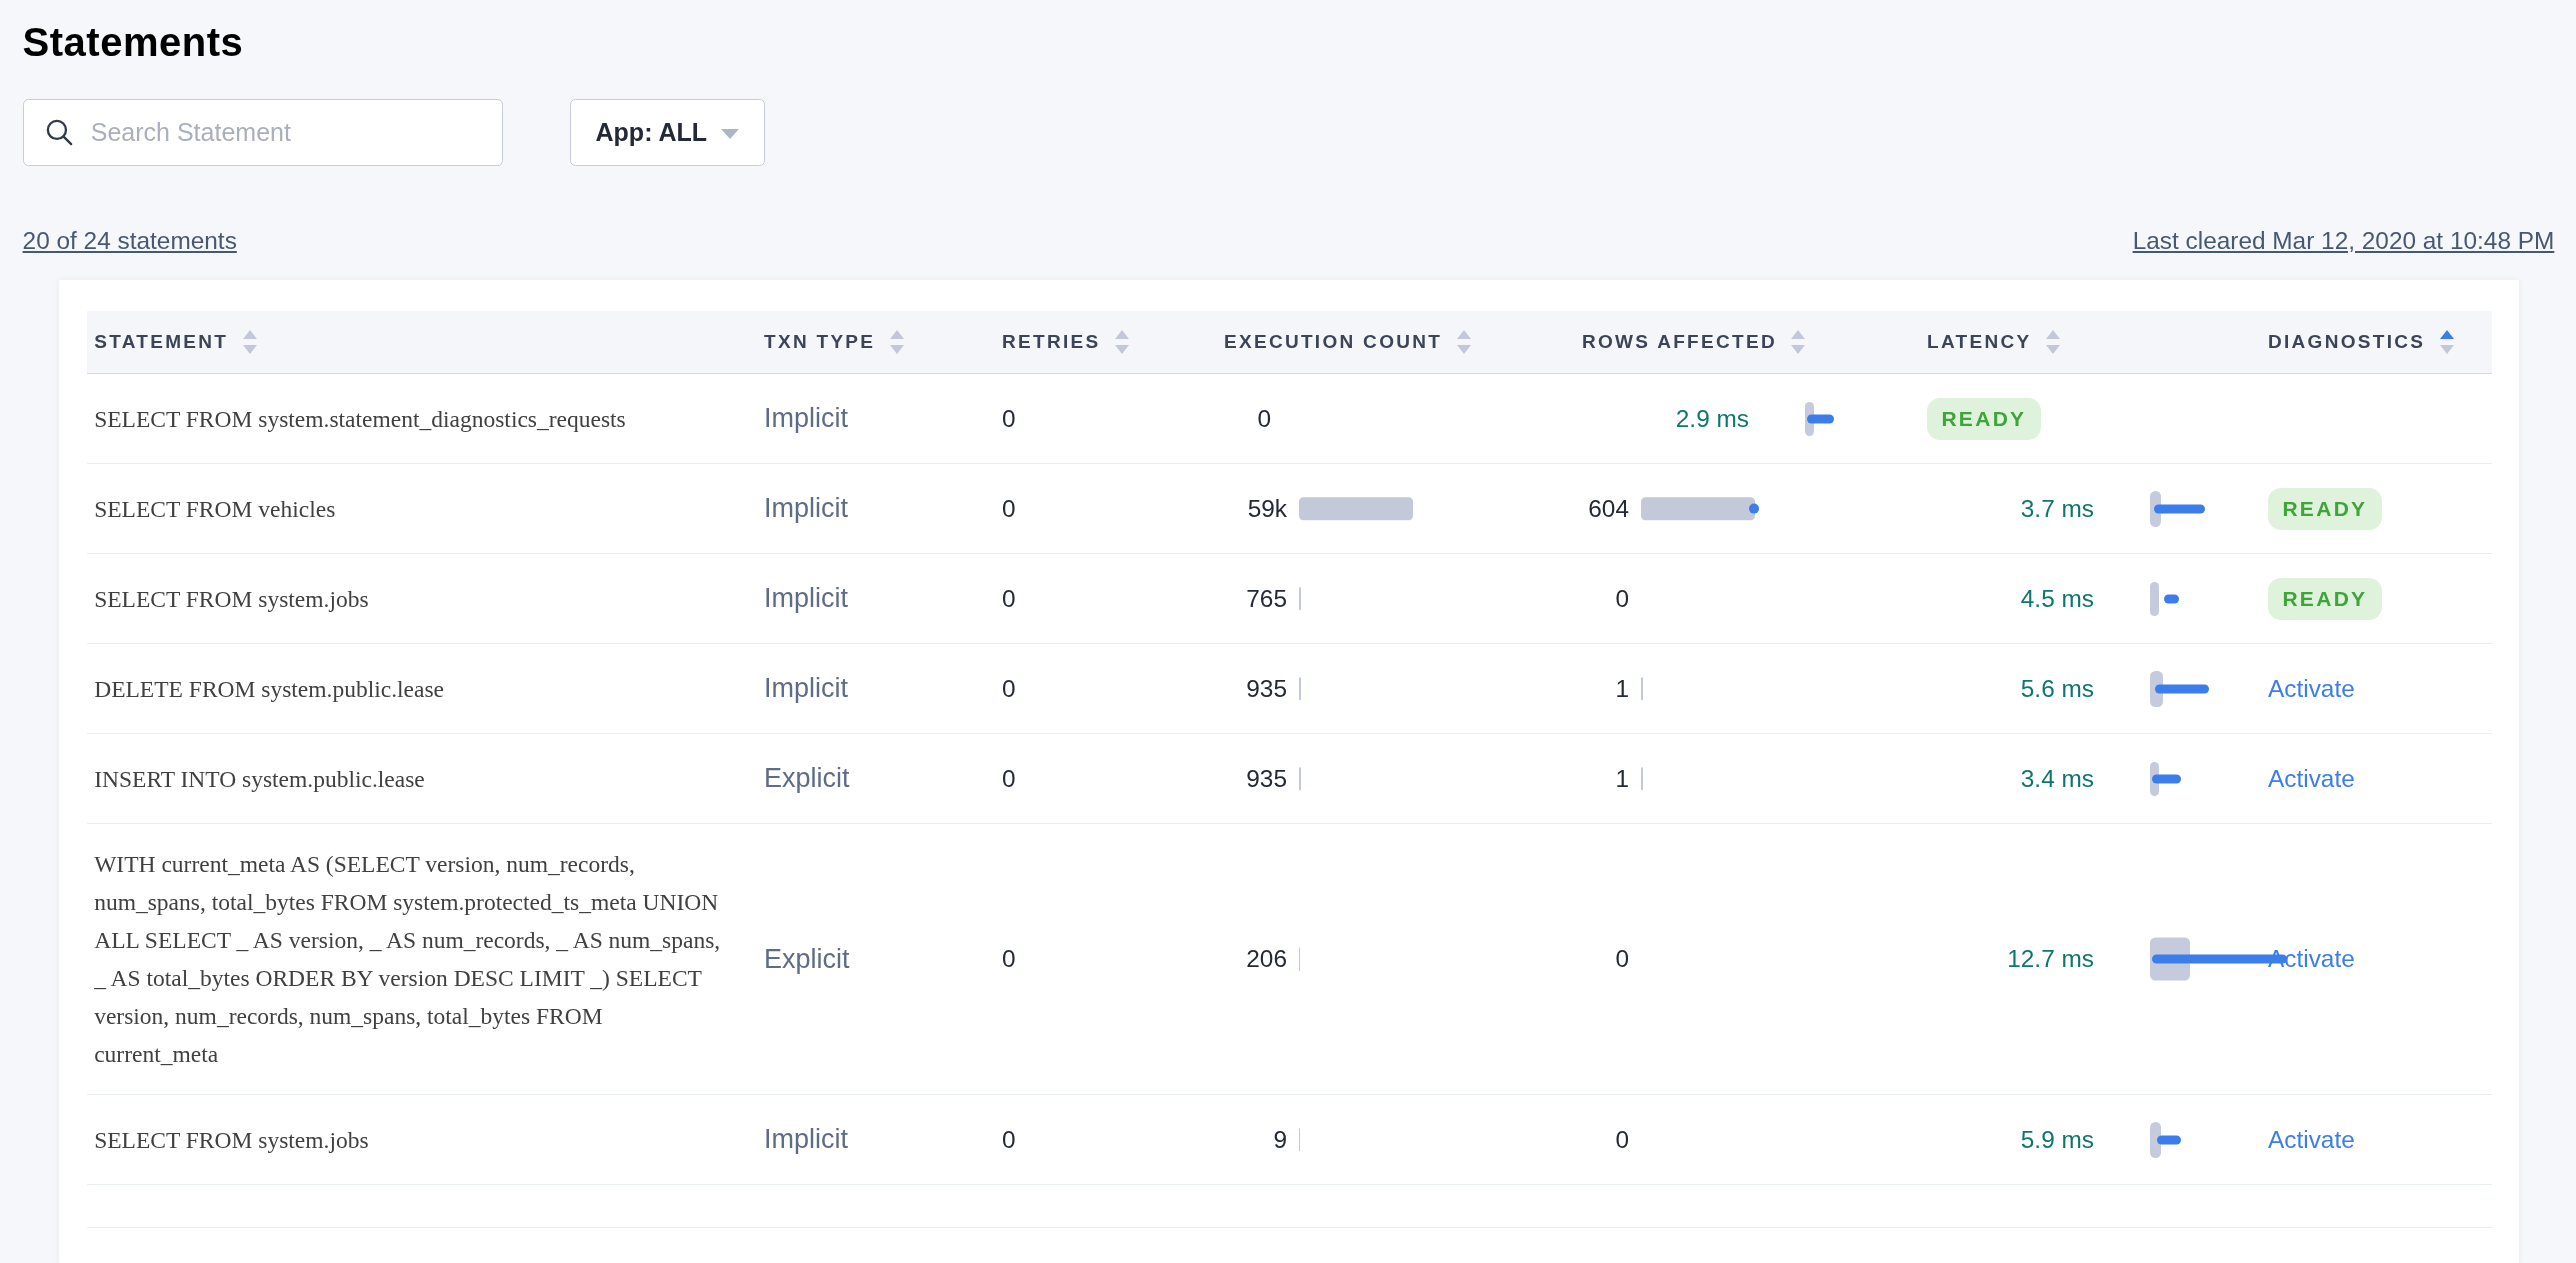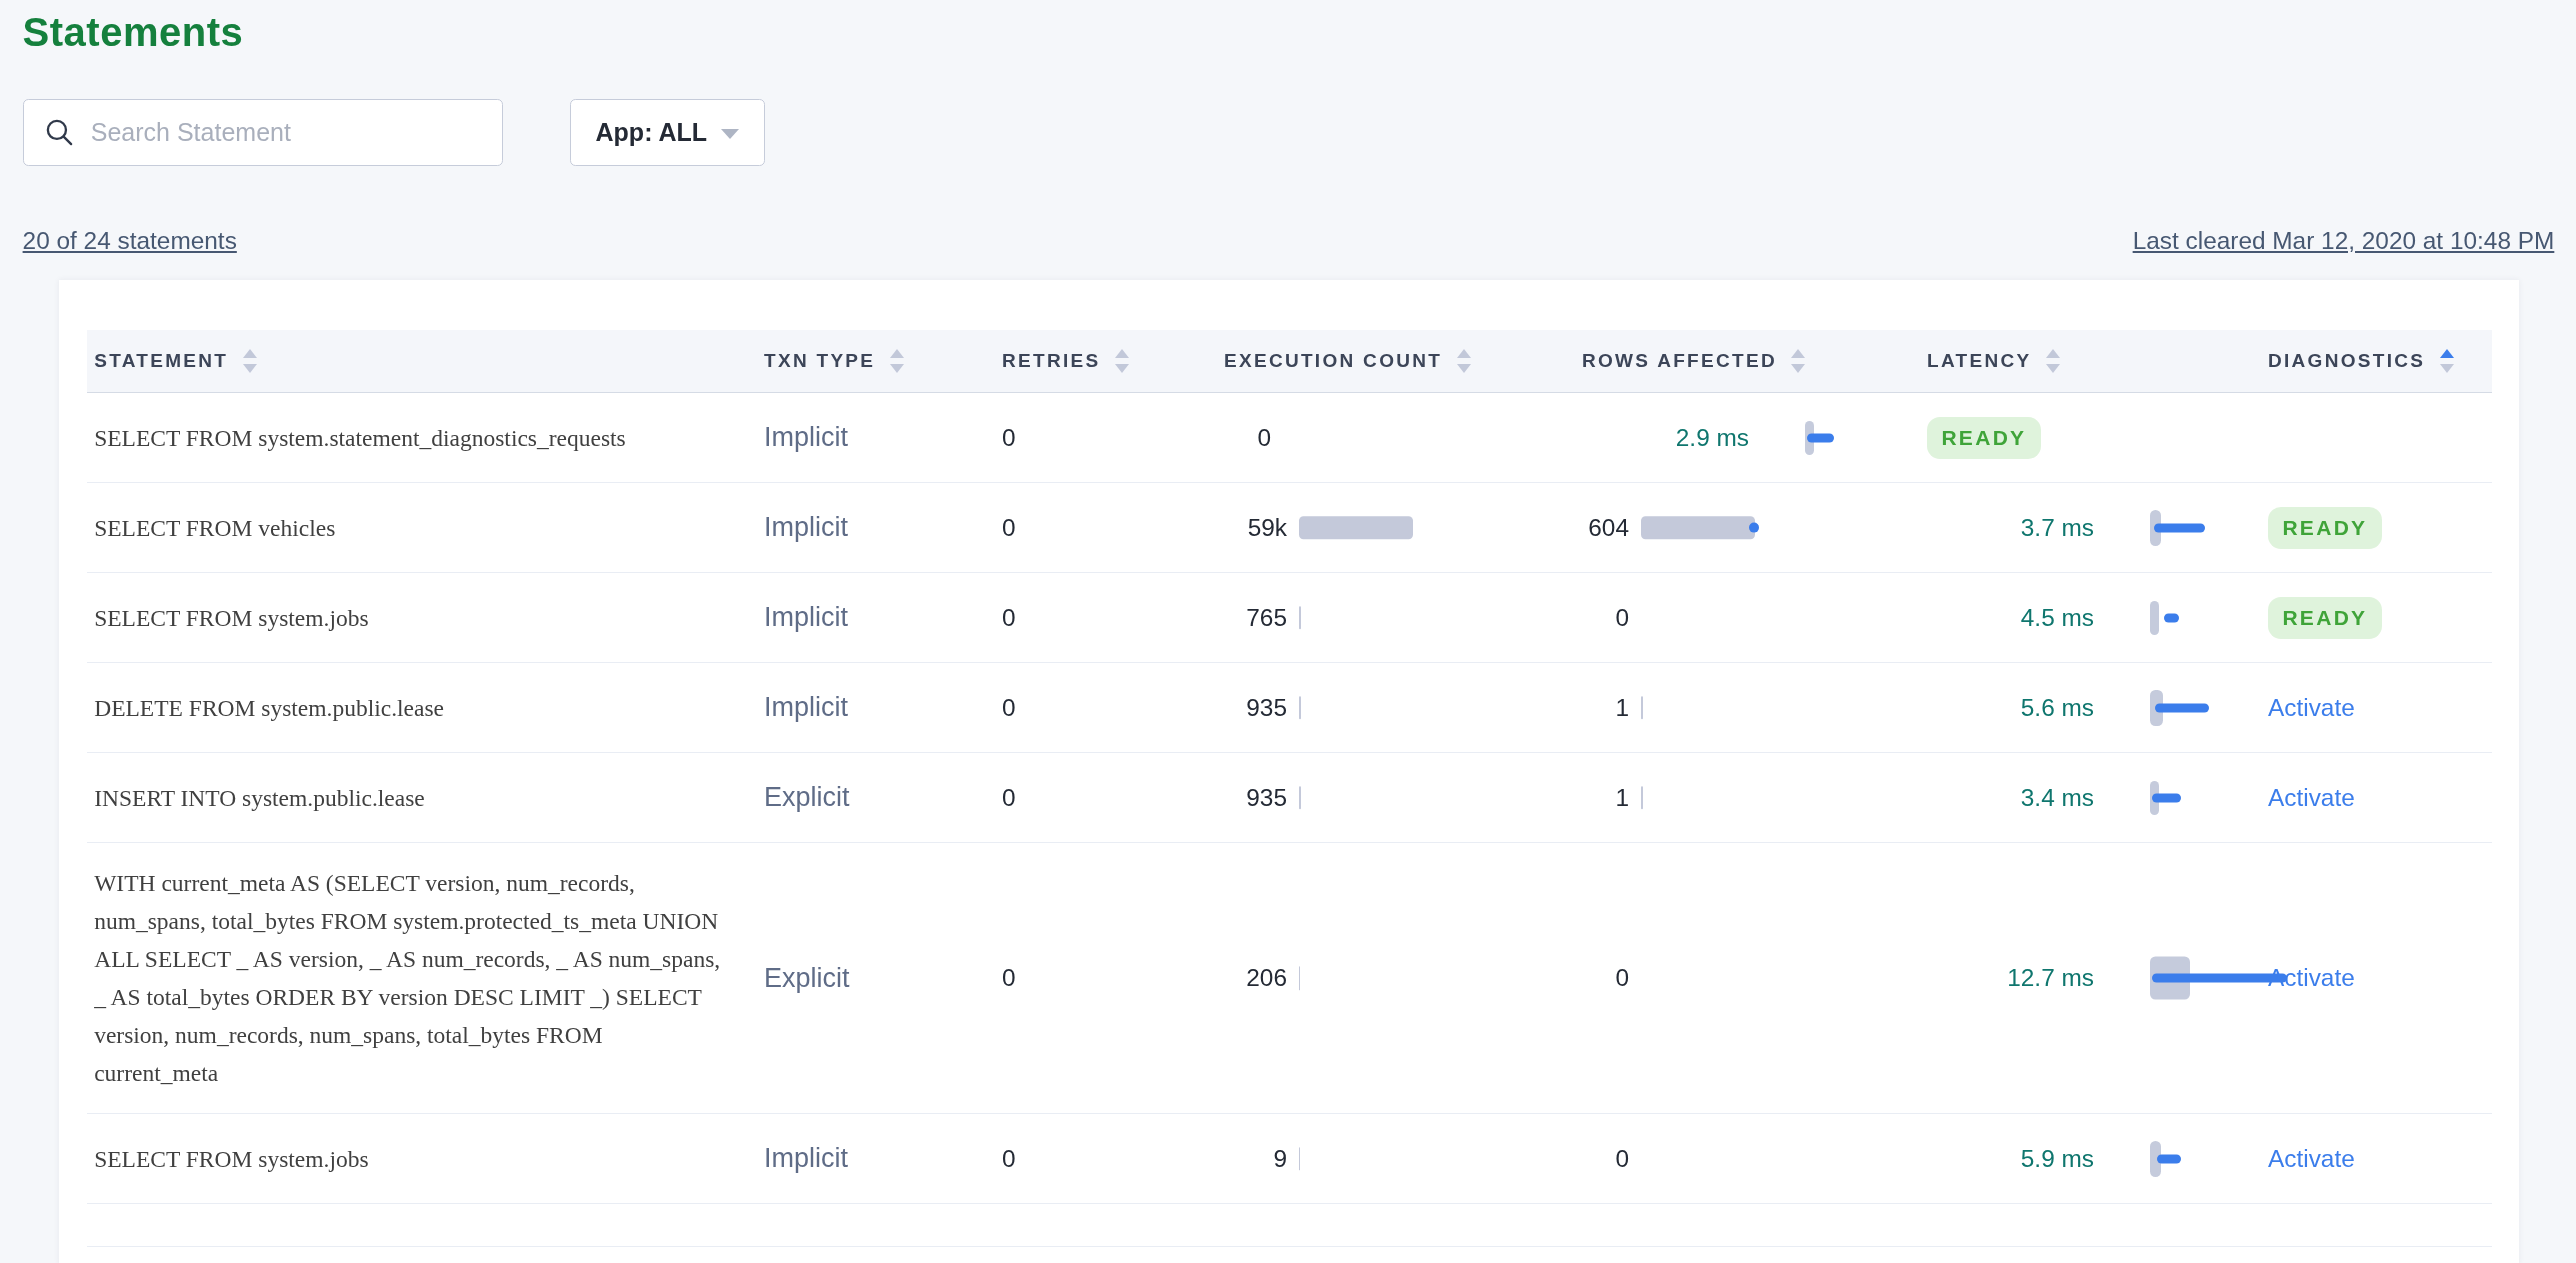--- a/index.html
+++ b/index.html
@@ -4,22 +4,22 @@
 <style>
   * { margin:0; padding:0; box-sizing:border-box; }
   html,body { width:2576px; height:1264px; overflow:hidden; }
   body {
     background:#F5F7FA;
     font-family:"Liberation Sans", sans-serif;
     color:#242A35;
     position:relative;
   }
   .page-title{
-    position:absolute; left:22.6px; top:10px;
-    font-size:40px; font-weight:700; color:#15803d; letter-spacing:0.5px;
+    position:absolute; left:22.6px; top:20px;
+    font-size:40px; font-weight:700; color:#000000; letter-spacing:0.5px;
   }
   
   .search-box{
     position:absolute; left:22.6px; top:99px; width:480px; height:67px;
     background:#fff; border:1.8px solid #C6CCDA; border-radius:5.4px;
     display:flex; align-items:center; padding:0 20px;
   }
   .search-box svg{ flex:0 0 auto; }
   .search-box input{
     flex:1; border:none; outline:none; background:transparent;
@@ -42,21 +42,21 @@
   
   .meta-row{
     position:absolute; left:22.6px; right:21.7px; top:227px;
     display:flex; justify-content:space-between; align-items:baseline;
   }
   .meta-row span{ font-size:24.4px; color:#475872;text-decoration:underline; }
   
   .card{
     position:absolute; left:59px; top:280px; width:2460px; height:984px;
     background:#fff; box-shadow:0 0 5.4px rgba(60,70,90,.08);
-    padding:50px 27px 0 28px; overflow:hidden;
+    padding:31px 27px 0 28px; overflow:hidden;
   }
   .row-grid{
     display:grid;
     grid-template-columns:677px 238px 222px 358px 345px 341px 223px;
     align-items:center;
   }
   .thead{
     background:#F4F6FA; min-height:63px;
     border-bottom:1.8px solid #D5DBE5;
   }

